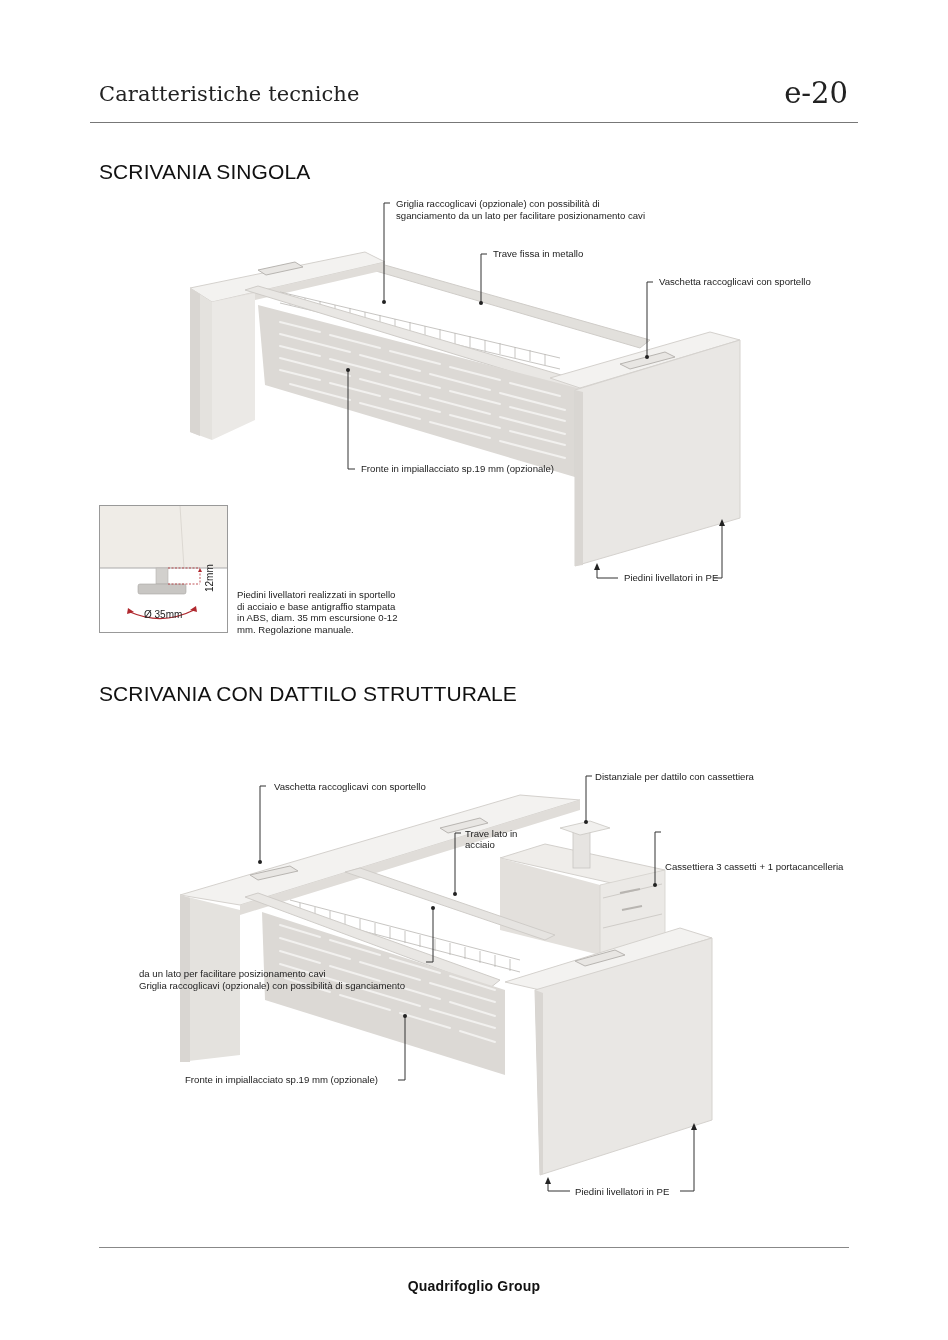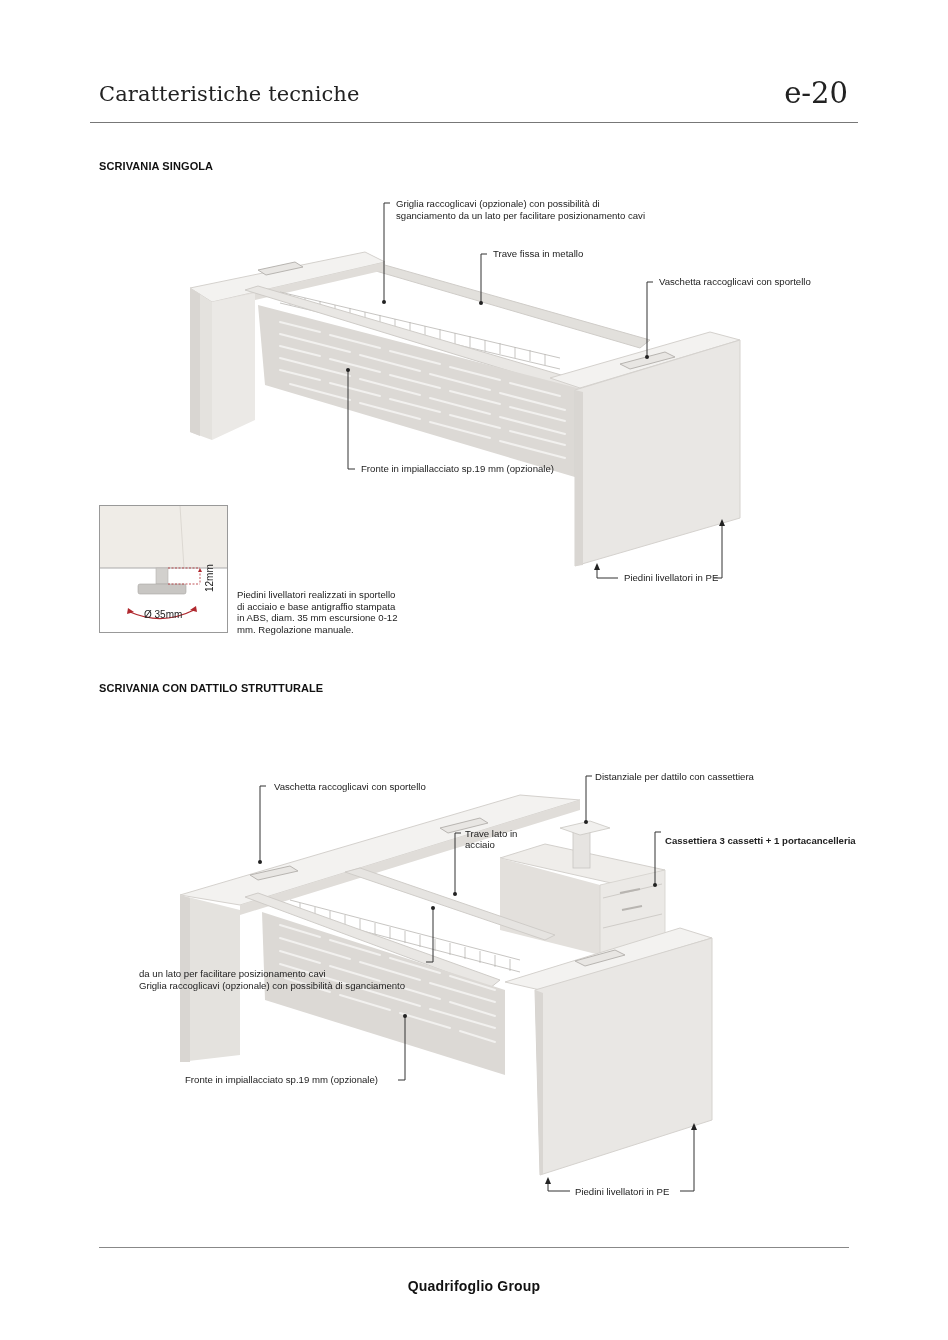--- a/index.html
+++ b/index.html
@@ -1,21 +1,21 @@
 <!DOCTYPE html>
 <html><head>
 <meta charset="utf-8">
 <style>
   html, body { margin:0; padding:0; background:#ffffff; }
   body { width:948px; height:1340px; position:relative; overflow:hidden; font-family:"Liberation Sans", sans-serif; color:#1a1a1a; }
   .abs { position:absolute; }
   .page-title { left:99px; top:82px; font-family:"DejaVu Serif", serif; font-size:21px; color:#222; letter-spacing:0.1px;text-align:right; }
   .page-code { right:100px; top:76px; font-family:"DejaVu Serif", serif; font-size:29px; color:#222; }
   .hr-top { left:90px; top:122px; width:768px; height:1px; background:#777; }
-  .section-title { font-family:"Liberation Sans", sans-serif; font-weight:bold; font-size:11px; color:#111; letter-spacing:0.1px; }
+  .section-title { font-family:"Liberation Sans", sans-serif; font-weight:normal; font-size:21px; color:#111; letter-spacing:0.1px; }
   .label { font-size:9.6px; line-height:11px; color:#222; white-space:nowrap; }
   .inset { left:99px; top:505px; width:127px; height:126px; border:1px solid #999; background:#fff; overflow:hidden; }
   .inset-desc { left:237px; top:589px; font-size:9.6px; line-height:11.5px; color:#222; }
   .hr-bottom { left:99px; top:1247px; width:750px; height:1px; background:#888; }
   .brand { left:0; width:948px; top:1278px; text-align:center; font-weight:bold; font-size:14px; color:#111; letter-spacing:0.2px; }
   svg { position:absolute; overflow:visible; }
 </style>
 </head>
 <body>
 
@@ -248,20 +248,20 @@
     <circle cx="405" cy="1016" r="2"></circle>
     <polygon points="545,1184 548,1177 551,1184"></polygon>
     <polygon points="691,1130 694,1123 697,1130"></polygon>
   </g>
 </svg>
 
 <div class="abs label" style="left:274px; top:781px;">Vaschetta raccoglicavi con sportello</div>
 <div class="abs label" style="left:595px; top:771px;">Distanziale per dattilo con cassettiera</div>
 <div class="abs label" style="left:465px; top:828px;">Trave lato in</div>
 <div class="abs label" style="left:465px; top:839px;">acciaio</div>
-<div class="abs label" style="left:665px; top:835px;font-weight:bold;">Cassettiera 3 cassetti + 1 portacancelleria</div>
+<div class="abs label" style="left:665px; top:861px;">Cassettiera 3 cassetti + 1 portacancelleria</div>
 <div class="abs label" style="left:139px; top:980px;">Griglia raccoglicavi (opzionale) con possibilità di sganciamento</div>
 <div class="abs label" style="left:139px; top:968px;">da un lato per facilitare posizionamento cavi</div>
 <div class="abs label" style="left:185px; top:1074px;">Fronte in impiallacciato sp.19 mm (opzionale)</div>
 <div class="abs label" style="left:575px; top:1186px;">Piedini livellatori in PE</div>
 
 <div class="abs hr-bottom"></div>
 <div class="abs brand">Quadrifoglio Group</div>
 
 </body></html>

